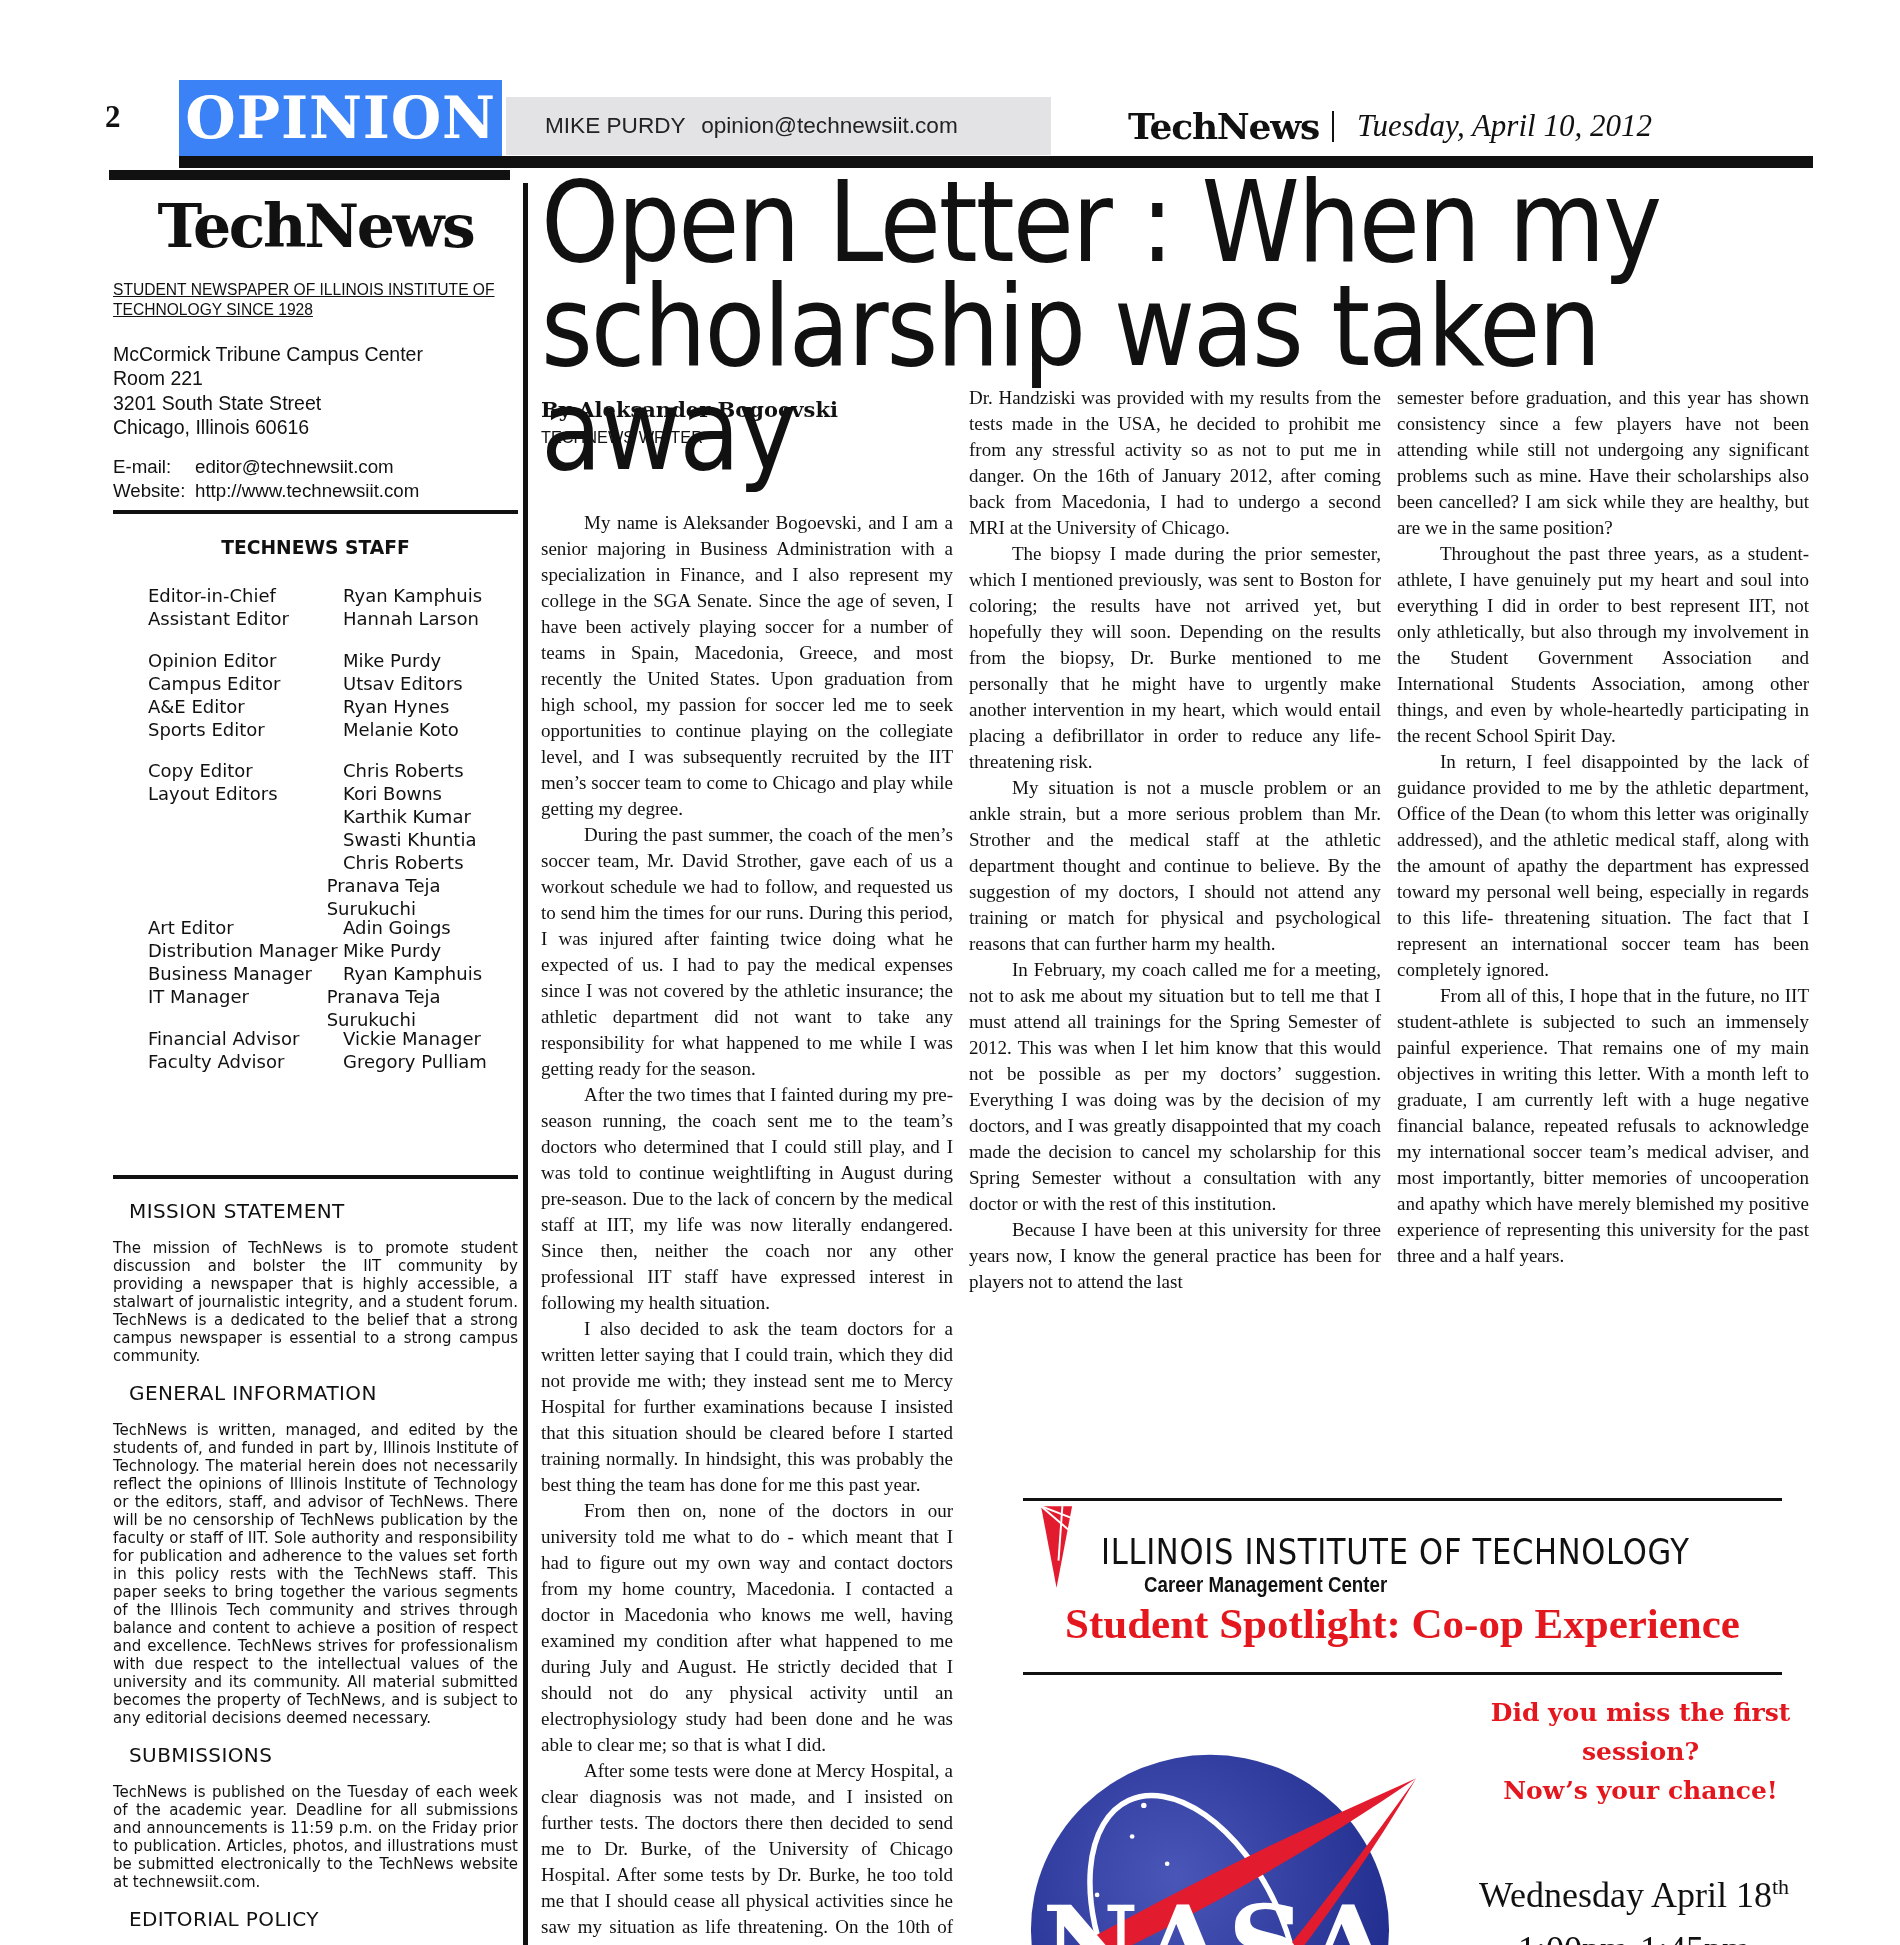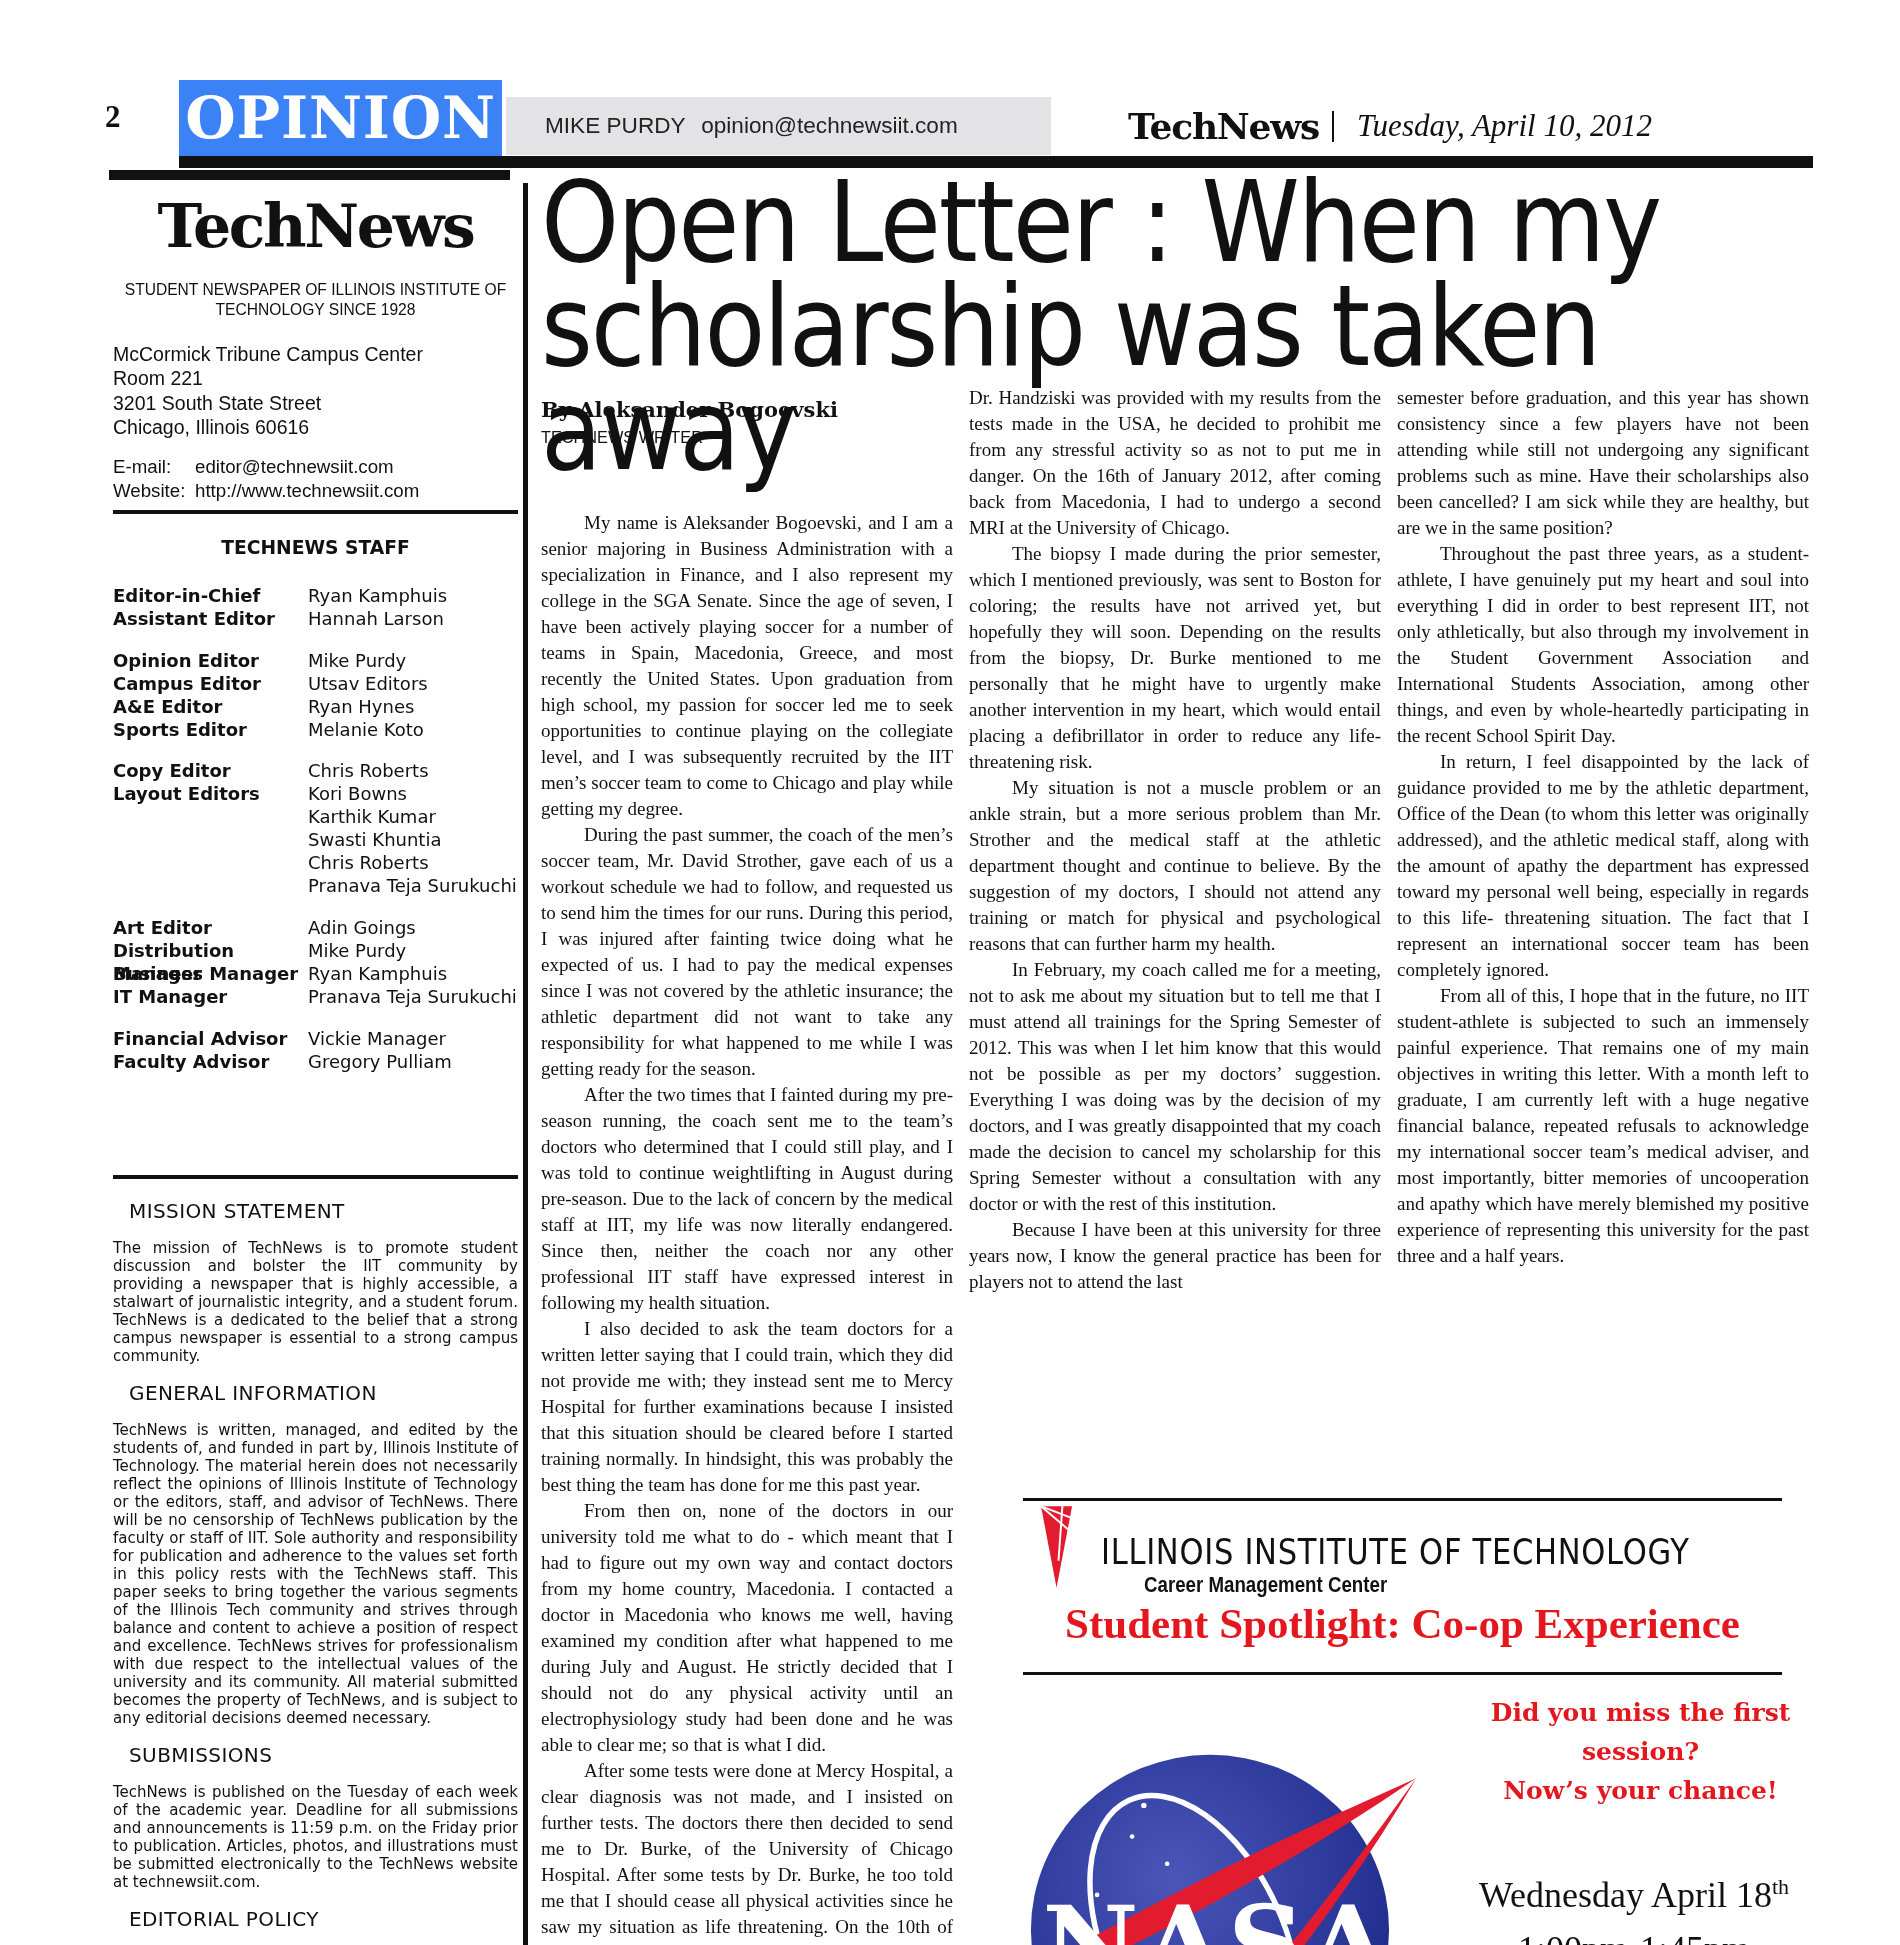--- a/index.html
+++ b/index.html
@@ -13,29 +13,29 @@
   .masthead-right{left:1128px;top:99px;height:54px;display:flex;align-items:center;}
   .mh-logo{font:900 36px "DejaVu Serif",serif;letter-spacing:-1.2px;}
   .mh-sep{width:1.6px;height:31px;background:#111;margin:0 13.2px;}
   .mh-date{font:italic 400 31px "Liberation Serif",serif;margin-left:10px;}
   .head-rule{left:179px;top:156px;width:1634px;height:11.7px;background:#111;}
   .head-rule2{left:109px;top:170px;width:401px;height:10px;background:#111;}
   .left-vrule{left:523px;top:183px;width:4.7px;height:2529px;background:#111;}
   
   .side{left:113px;width:405px;}
   .side-logo{top:191px;text-align:center;font:900 60px "DejaVu Serif",serif;letter-spacing:-2.3px;}
-  .side-tag{top:280px;text-align:center;font:400 15.6px "Liberation Sans",sans-serif;line-height:1.3;}
+  .side-tag{top:280px;text-align:left;font:400 15.6px "Liberation Sans",sans-serif;line-height:1.3;text-decoration:underline;}
   .side-addr{top:342px;font:400 19.5px "Liberation Sans",sans-serif;line-height:1.25;}
   .side-contact{top:455px;font:400 18.7px "Liberation Sans",sans-serif;line-height:1.3;}
   .side-contact .lbl{display:inline-block;width:82px;}
   .side-rule{height:3.9px;background:#111;}
   .staff-title{top:537px;text-align:center;font:700 18.7px "DejaVu Sans",sans-serif;}
   .staff{top:584px;font:400 18px "DejaVu Sans",sans-serif;}
   .staff-row{display:flex;height:23px;line-height:23px;}
-  .staff-row .role{width:195px;font-weight:700;}
+  .staff-row .role{width:195px;font-weight:400;margin-left:35px;}
   .staff-gap{height:18.7px;}
   .info{font:400 15px "DejaVu Sans",sans-serif;line-height:1.2;text-align:justify;}
   .info h4{margin:16px;font:400 20px "DejaVu Sans",sans-serif;letter-spacing:0.4px;}
   .info p{margin:0 0 15px 0;}
   
   .headline{left:541px;top:171px;width:1284px;font:400 113px "DejaVu Sans",sans-serif;line-height:0.92;letter-spacing:-2.3px;transform:scaleX(0.88);transform-origin:left top;}
   .byline{left:541px;top:397px;font:700 21px "DejaVu Serif",serif;}
   .byline-role{left:541px;top:428px;font:400 16.3px "Liberation Sans",sans-serif;}
   .col{font:400 19px "Liberation Serif",serif;line-height:26px;text-align:justify;}
   .col p{margin:0;text-indent:43px;}

